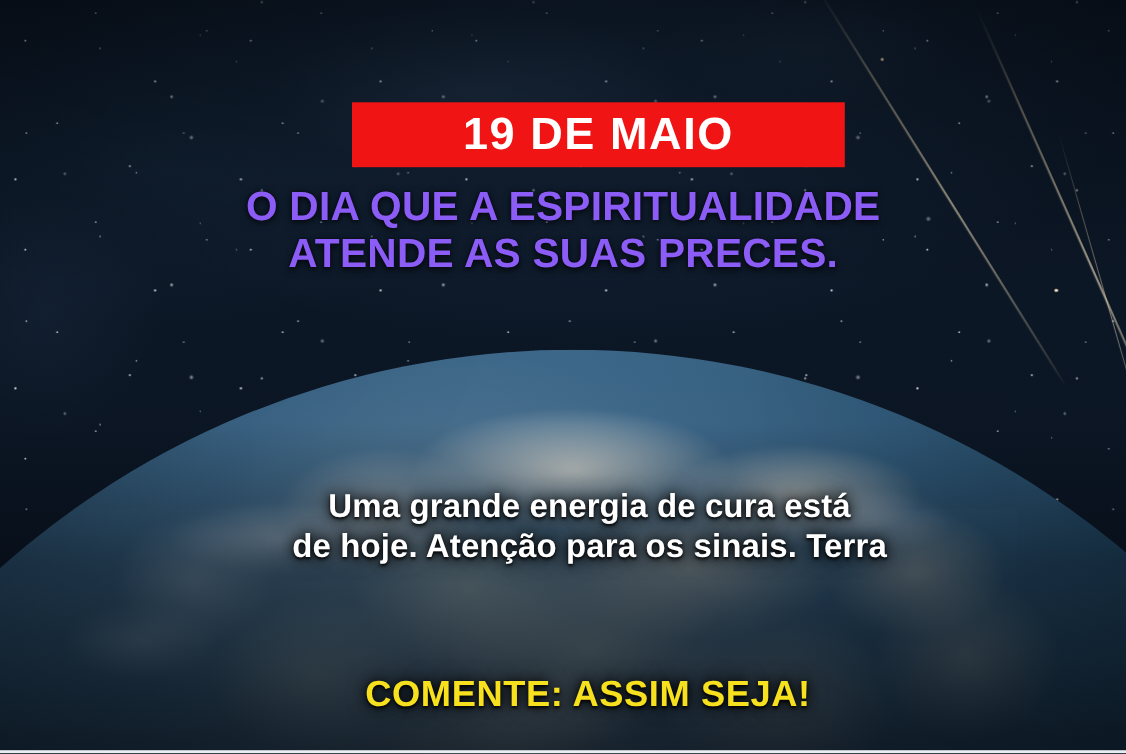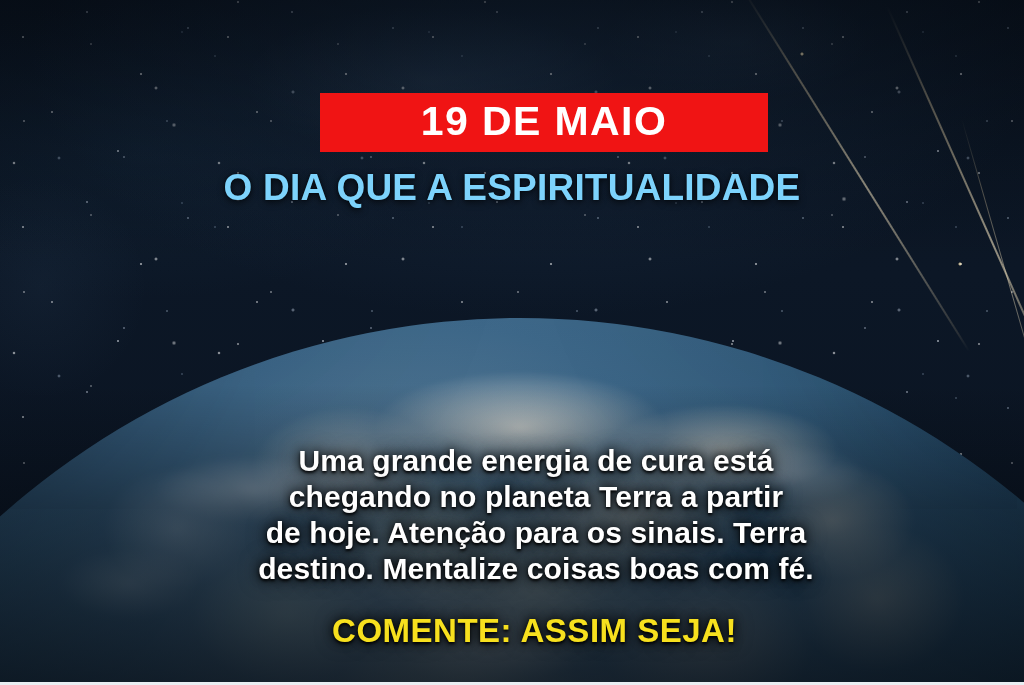--- a/index.html
+++ b/index.html
@@ -242,21 +242,21 @@
     white-space: nowrap;
     transform: translateY(-1px);
   }
 
   .headline {
     position: absolute;
     top: 166px;
     left: 0;
     right: 0;
     text-align: center;
-    color: #7dd3fc;
+    color: #8b5cf6;
     font-size: 37px;
     font-weight: bold;
     line-height: 1.17;
     letter-spacing: 0.2px;
     text-shadow: 0 2px 7px rgba(0,0,0,0.75), 0 0 2px rgba(0,0,0,0.6);
     padding: 0 36px;
   }
   .headline .hl-line { display: block; }
 
   .body-copy {
@@ -336,27 +336,26 @@
   <div class="bottom-scrim"></div>
 
   <div class="content">
 
     <div class="date-banner">
       <span class="date-banner-text">19 DE MAIO</span>
     </div>
 
     <div class="headline">
       <span class="hl-line">O DIA QUE A ESPIRITUALIDADE</span>
+      <span class="hl-line">ATENDE AS SUAS PRECES.</span>
     </div>
 
     <div class="body-copy">
       <span class="bc-line">Uma grande energia de cura está</span>
-      <span class="bc-line">chegando no planeta Terra a partir</span>
       <span class="bc-line">de hoje. Atenção para os sinais. Terra</span>
-      <span class="bc-line">destino. Mentalize coisas boas com fé.</span>
     </div>
 
     <div class="cta">
       <span>COMENTE: ASSIM SEJA!</span>
     </div>
 
   </div>
 
   <div class="bottom-edge"></div>
 </div>

